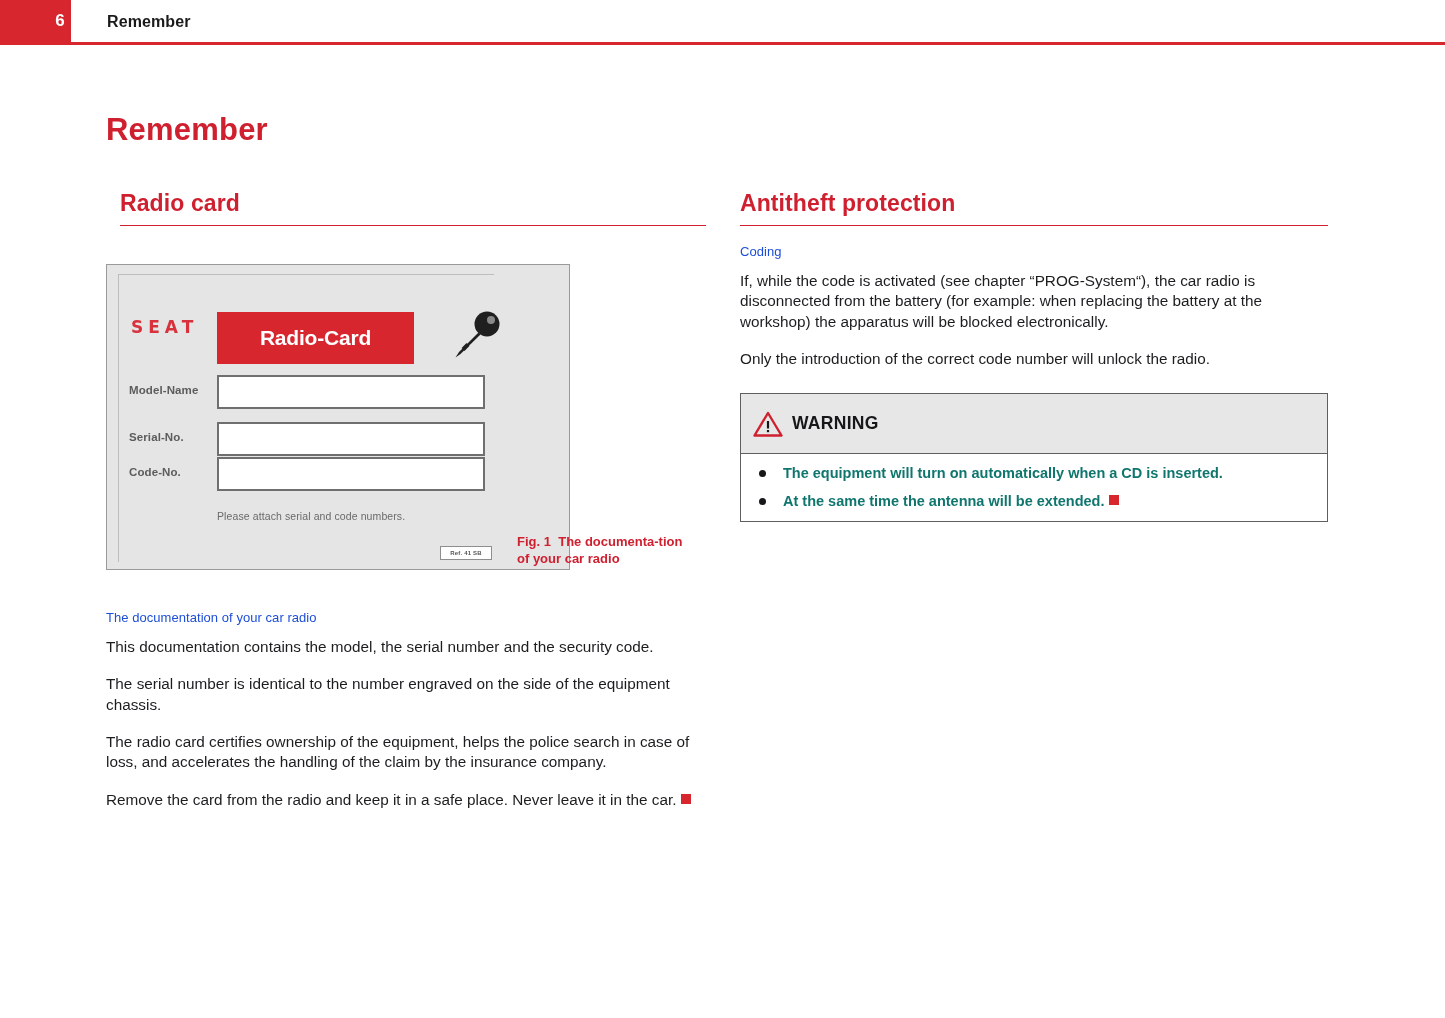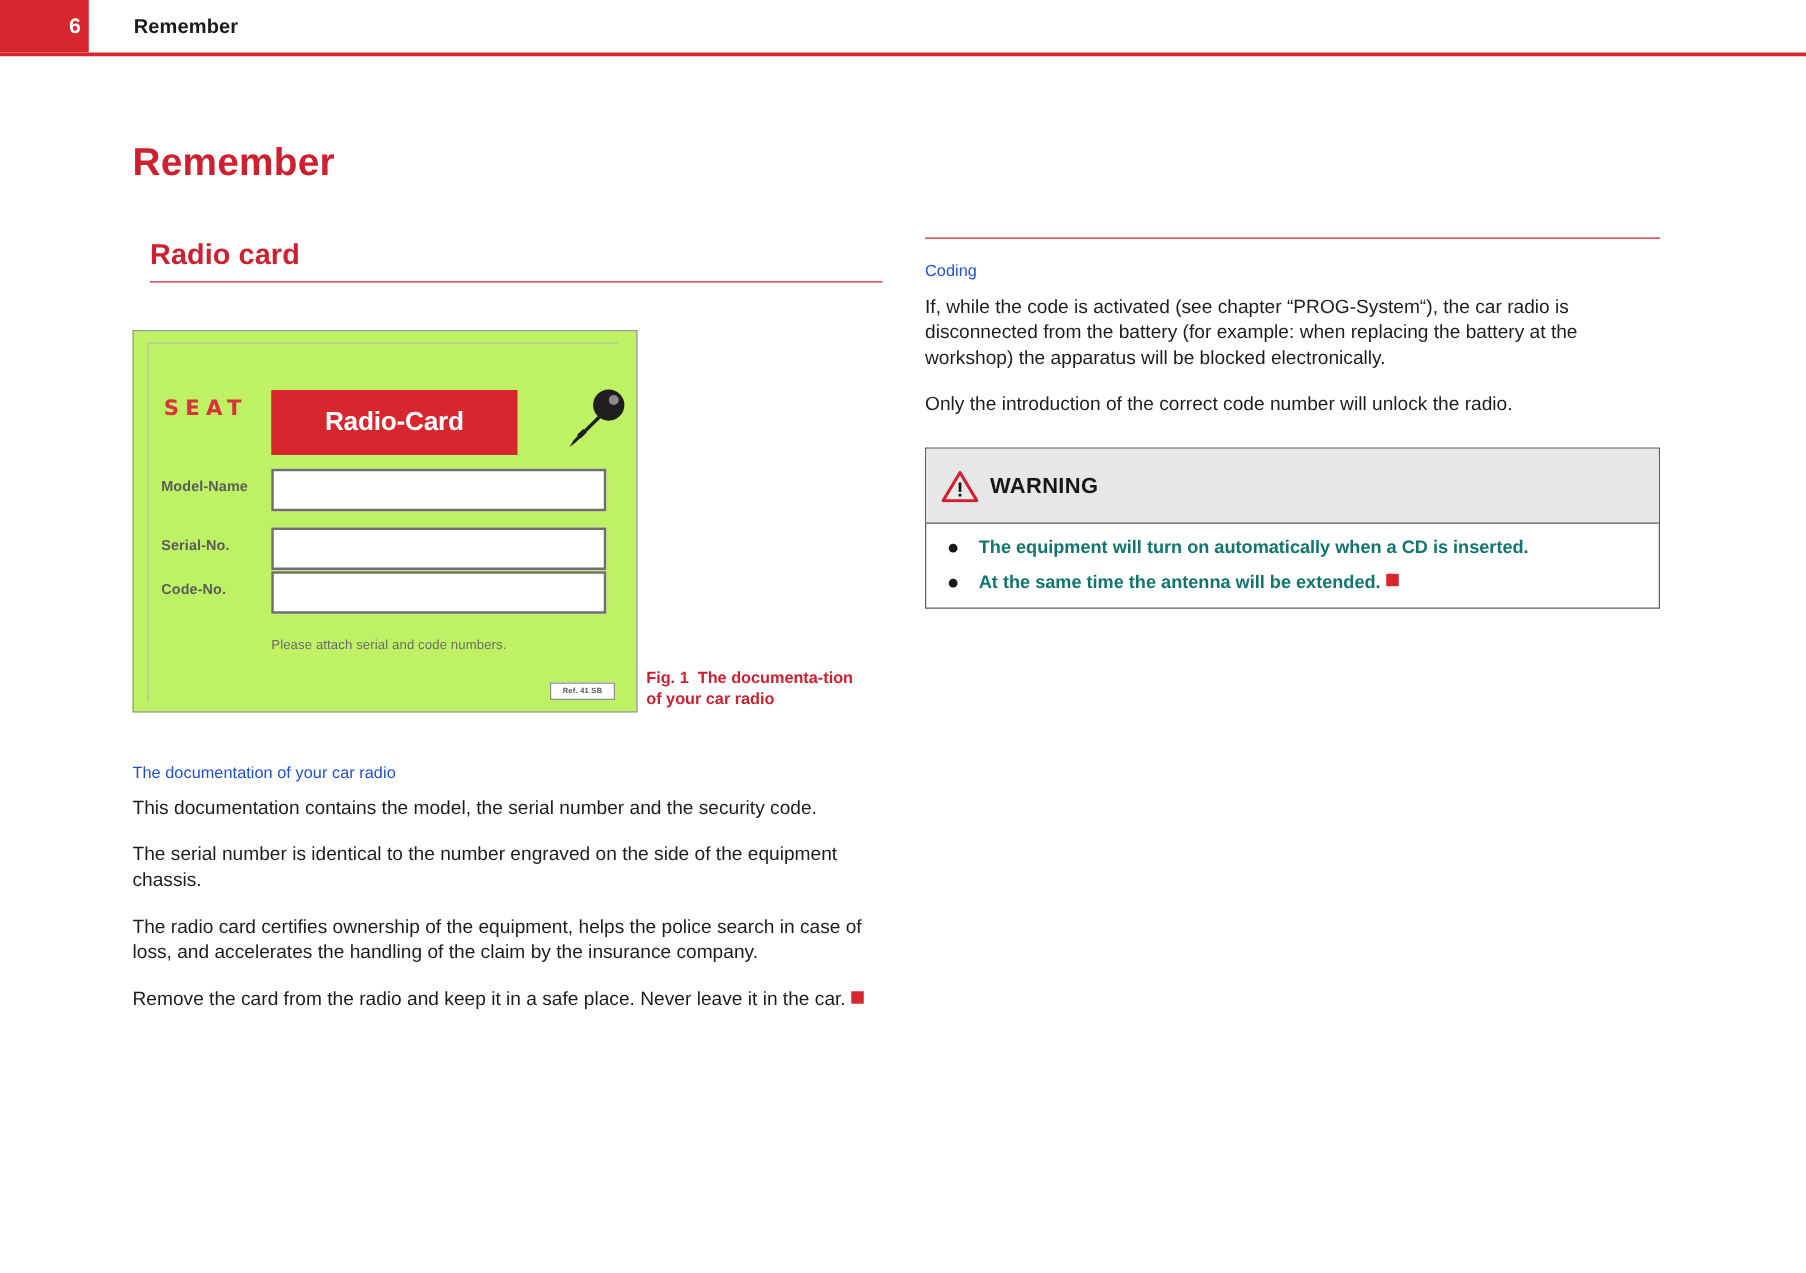--- a/index.html
+++ b/index.html
@@ -131,23 +131,23 @@
   .figure-wrap {
     position: absolute;
     left: 106px;
     top: 264px;
     width: 400px;
     height: 308px;
   }
   .radio-card {
     position: absolute;
     left: 0; top: 0;
-    width: 404px;
+    width: 464px;
     height: 306px;
-    background: #bef264;
+    background: #e5e5e5;
     border: 1px solid #9a9a9a;
     box-sizing: border-box;
   }
   .card-inner-border {
     position: absolute;
     left: 11px; top: 9px;
     width: 376px;
     height: 288px;
     border-left: 1px solid #b4b4b4;
     border-top: 1px solid #b4b4b4;
@@ -392,20 +392,21 @@
 
 <div class="left-text-block">
   <h3 class="sub-heading">The documentation of your car radio</h3>
   <p class="body-text">This documentation contains the model, the serial number and the security code.</p>
   <p class="body-text">The serial number is identical to the number engraved on the side of the equipment chassis.</p>
   <p class="body-text">The radio card certifies ownership of the equipment, helps the police search in case of loss, and accelerates the handling of the claim by the insurance company.</p>
   <p class="body-text"><span>Remove the card from the radio and keep it in a safe place. Never leave it in the car.</span><span class="end-square"></span></p>
 </div>
 
 <div class="column-right">
+  <h2 class="section-heading">Antitheft protection</h2>
   <div class="section-rule"></div>
 
   <h3 class="sub-heading">Coding</h3>
   <p class="body-text">If, while the code is activated (see chapter “PROG-System“), the car radio is disconnected from the battery (for example: when replacing the battery at the workshop) the apparatus will be blocked electronically.</p>
   <p class="body-text">Only the introduction of the correct code number will unlock the radio.</p>
 
   <div class="warning-box">
     <div class="warning-header">
       <span class="warning-triangle">
         <svg width="30" height="26" viewBox="0 0 30 26" xmlns="http://www.w3.org/2000/svg">

